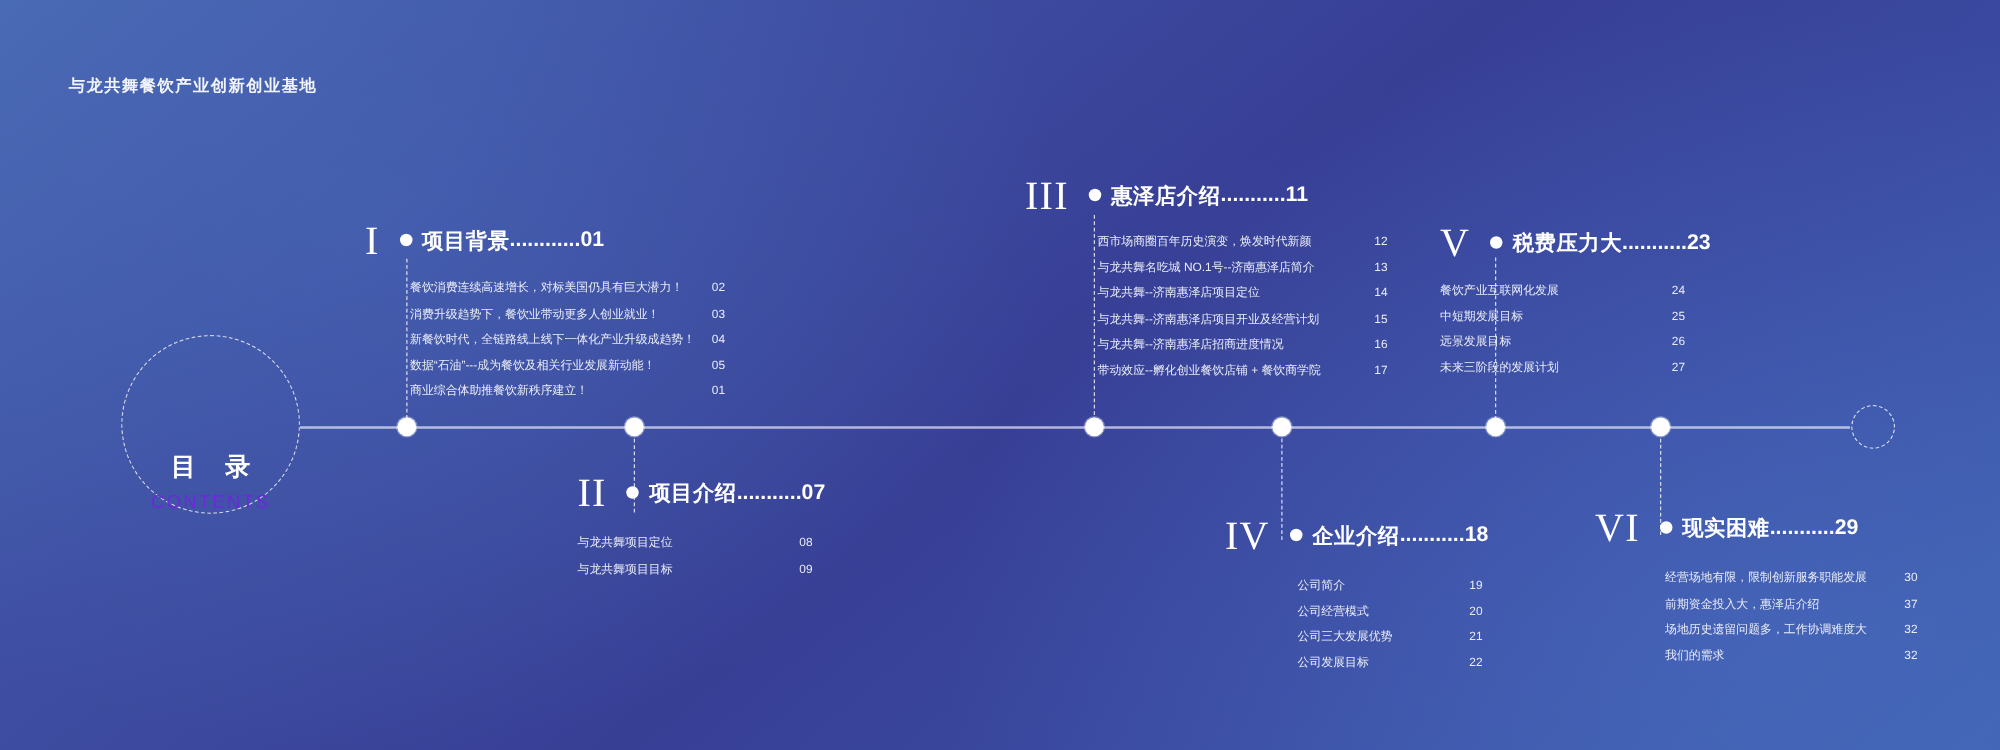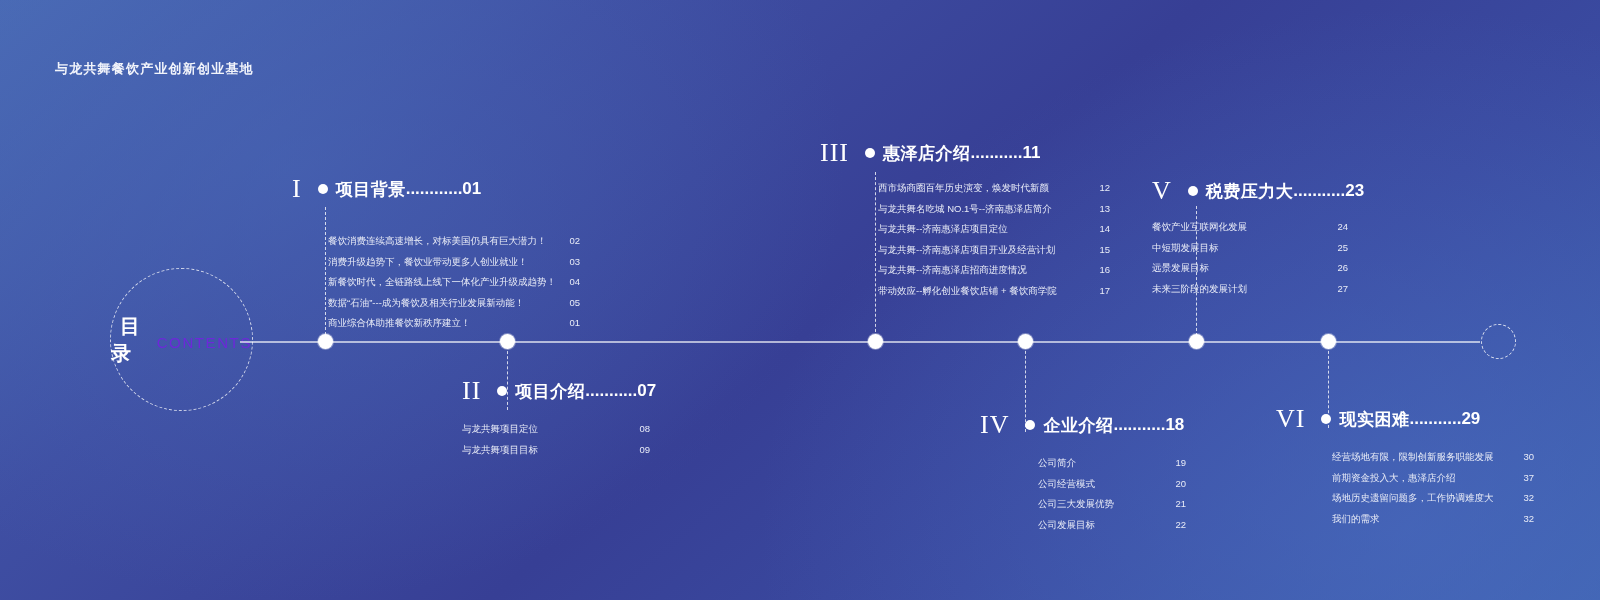--- a/index.html
+++ b/index.html
@@ -17,24 +17,24 @@
 
   
   .doc-title{
     position:absolute; left:55px; top:60px;
     font-size:13px; font-weight:bold; letter-spacing:1.2px;
     color:#f2f4fb;
   }
 
   
   .contents-circle{
-    position:absolute; left:110px; top:268px;
+    position:absolute; left:97px; top:268px;
     width:143px; height:143px; border-radius:50%;
     border:1px dashed rgba(255,255,255,0.75);
-    display:flex; flex-direction:row; align-items:center; justify-content:space-between;
+    display:flex; flex-direction:column; align-items:center; justify-content:flex-end;
   }
   .contents-cn{ font-size:20px; font-weight:bold; letter-spacing:9px; text-indent:9px; color:#ffffff; }
   .contents-en{ font-size:15px; letter-spacing:1.6px; color:#6d28d9; margin-top:6px; }
 
   
   .axis{
     position:absolute; left:240px; top:341px; width:1240px; height:2px;
     background:rgba(255,255,255,0.62);
   }
   .end-circle{
@@ -51,21 +51,21 @@
   
   .stem{
     position:absolute; width:0; border-left:1px dashed rgba(255,255,255,0.78);
   }
 
   
   .section{ position:absolute; }
   .sec-head{ display:flex; align-items:center; white-space:nowrap; }
   .roman{
     font-family:"Liberation Serif","DejaVu Serif",serif;
-    font-size:26px; line-height:1; color:#ffffff; font-weight:400;
+    font-size:32px; line-height:1; color:#ffffff; font-weight:400;
     letter-spacing:1px;
   }
   .bullet{
     width:10px; height:10px; border-radius:50%; background:#fff;
     display:inline-block; flex:0 0 auto;
   }
   .sec-title{
     font-size:17px; font-weight:bold; color:#ffffff; letter-spacing:0.5px;
   }
   .dots{ font-size:17px; font-weight:bold; color:#ffffff; letter-spacing:0px; }
@@ -76,21 +76,21 @@
     display:flex; align-items:baseline;
     font-size:9.5px; color:#e9ecf7; line-height:1;
     margin-bottom:11px; white-space:nowrap;
   }
   .item-label{ flex:0 0 auto; }
   .item-fill{ flex:1 1 auto; }
   .item-page{ flex:0 0 auto; text-align:left; color:#e9ecf7; }
 
   
   #sec-1 { left:292px; top:176px; }
-  #sec-1 .items{ margin-left:36px; margin-top:34px; width:252px; }
+  #sec-1 .items{ margin-left:36px; margin-top:18px; width:252px; }
   #sec-2 { left:462px; top:378px; }
   #sec-2 .items{ margin-top:20px; width:188px; }
   #sec-3 { left:820px; top:140px; }
   #sec-3 .items{ margin-left:58px; margin-top:17px; width:232px; }
   #sec-4 { left:980px; top:412px; }
   #sec-4 .items{ margin-left:58px; margin-top:20px; width:148px; }
   #sec-5 { left:1152px; top:178px; }
   #sec-5 .items{ margin-top:18px; width:196px; }
   #sec-6 { left:1276px; top:406px; }
   #sec-6 .items{ margin-left:56px; margin-top:20px; width:202px; }

